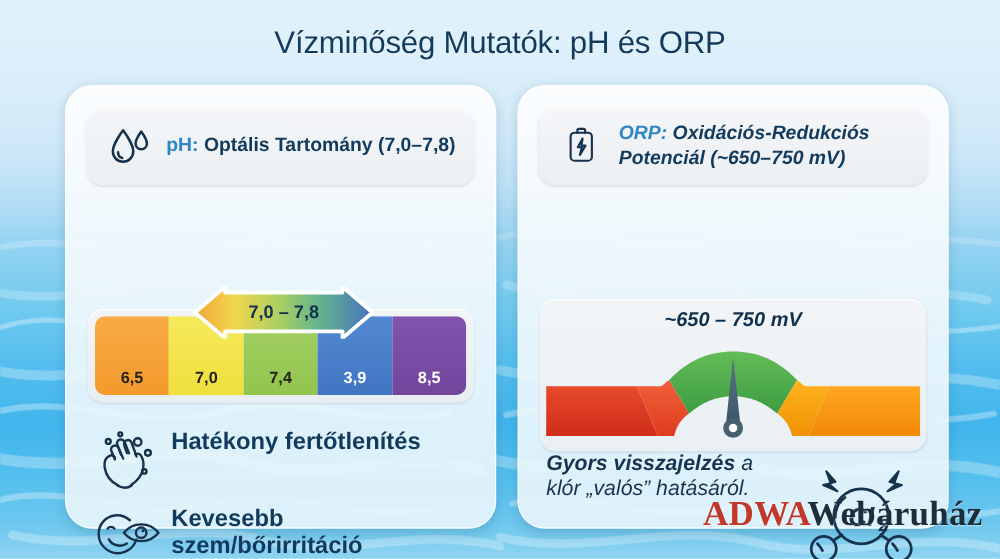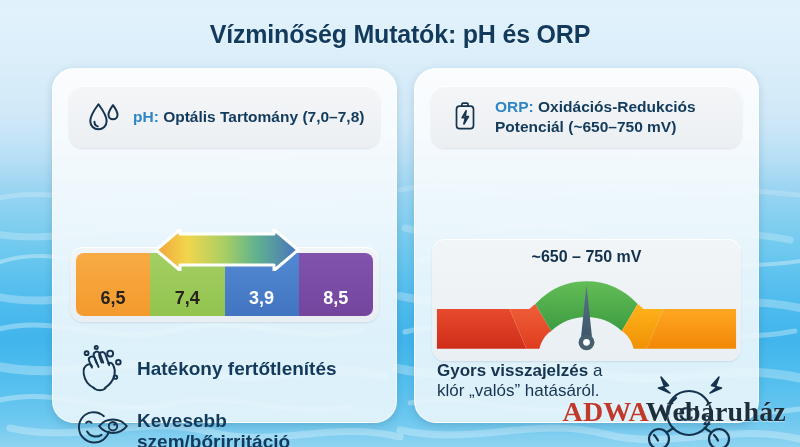--- a/index.html
+++ b/index.html
@@ -44,40 +44,40 @@
     pointer-events: none;
   }
 
   
   .title {
     position: absolute;
     top: 20px;
     left: 0; right: 0;
     text-align: center;
     font-size: 25px;
-    font-weight: bold;
+    font-weight: normal;
     color: #123a5c;
     letter-spacing: -0.2px;
     text-shadow: 0 1px 0 rgba(255,255,255,.5);
   }
 
   
   .panel {
     position: absolute;
     top: 68px;
     width: 345px;
     height: 355px;
     border-radius: 22px;
     background: linear-gradient(to bottom, rgba(252,253,254,.94) 0%, rgba(240,248,252,.92) 55%, rgba(233,245,251,.9) 100%);
     box-shadow: 0 3px 9px rgba(20,60,90,.18), inset 0 1px 0 rgba(255,255,255,.9);
     border: 1px solid rgba(255,255,255,.75);
     box-sizing: border-box;
   }
   .panel.left  { left: 36px; margin-left: 16px; }
-  .panel.right { left: 414px; }
+  .panel.right { left: 414px; font-style: italic; }
 
   
   .chip {
     position: absolute;
     top: 17px;
     left: 16px;
     right: 16px;
     min-height: 62px;
     border-radius: 14px;
     background: linear-gradient(to bottom, #f4f6f8 0%, #eceff2 100%);
@@ -124,21 +124,21 @@
     display: flex;
     border-radius: 8px;
     overflow: hidden;
   }
   .ph-seg {
     flex: 1 1 0;
     display: flex;
     align-items: flex-end;
     justify-content: center;
     padding-bottom: 7px;
-    font-size: 18px;
+    font-size: 13px;
     font-weight: bold;
     box-sizing: border-box;
   }
   .arrow-band {
     position: absolute;
     left: 82px;
     top: -18px;
     width: 150px;
     height: 42px;
     z-index: 5;
@@ -161,21 +161,20 @@
 
   
   .features {
     position: absolute;
     top: 274px;
     left: 20px;
     right: 14px;
   }
   .feature {
     display: flex;
-    align-items: center;
     margin-bottom: 10px;
   }
   .feature-icon {
     flex: 0 0 auto;
     width: 58px;
     height: 52px;
     display: flex;
     align-items: center;
     justify-content: center;
     margin-right: 6px;
@@ -316,20 +315,23 @@
       <span class="chip-text">
         <span class="accent">pH:</span><span> Optális Tartomány (7,0–7,8)</span>
       </span>
     </div>
 
     <div class="ph-wrap">
       <div class="ph-bar">
         <div class="ph-seg" style="background:linear-gradient(to bottom,#f8ab44,#f39a2c);color:#27231c;">
           <span>6,5</span>
         </div>
+        <div class="ph-seg" style="background:linear-gradient(to bottom,#f6ea5c,#efdf3d);color:#27231c;">
+          <span>7,0</span>
+        </div>
         <div class="ph-seg" style="background:linear-gradient(to bottom,#a3cf63,#93c44e);color:#27231c;">
           <span>7,4</span>
         </div>
         <div class="ph-seg" style="background:linear-gradient(to bottom,#5288d2,#4275c1);color:#ffffff;">
           <span>3,9</span>
         </div>
         <div class="ph-seg" style="background:linear-gradient(to bottom,#8253ad,#73459d);color:#ffffff;justify-content:center;">
           <span>8,5</span>
         </div>
       </div>
@@ -339,20 +341,21 @@
           <linearGradient id="arrGrad" x1="0" y1="0" x2="1" y2="0">
             <stop offset="0%" stop-color="#f0a43a"></stop>
             <stop offset="22%" stop-color="#f2d64c"></stop>
             <stop offset="48%" stop-color="#a9cf63"></stop>
             <stop offset="70%" stop-color="#62b38e"></stop>
             <stop offset="100%" stop-color="#4773bd"></stop>
           </linearGradient>
         </defs>
         <path d="M28,5 L28,0.5 L4,21 L28,41.5 L28,36 L122,36 L122,41.5 L146,21 L122,0.5 L122,5 Z" fill="url(#arrGrad)" stroke="#ffffff" stroke-width="3" stroke-linejoin="round"></path>
       </svg>
+      <div class="arrow-label">7,0 – 7,8</div>
     </div>
 
     <div class="features">
       <div class="feature">
         <span class="feature-icon">
           <svg viewBox="0 0 56 52" width="56" height="50" fill="none" stroke="#16334e" stroke-width="2" stroke-linecap="round" stroke-linejoin="round">
             <path d="M20 46 C14 43 10 38 9 31 C8.4 26.6 10 23 13 21.5 C15 20.5 16.8 21.4 17.6 23"></path>
             <path d="M17.5 24.5 L14.6 17.5 C13.9 15.7 14.7 13.9 16.4 13.2 C18.1 12.5 20 13.3 20.7 15.1 L24.4 23.8"></path>
             <path d="M22.6 20.4 L19.6 12.4 C18.9 10.6 19.7 8.8 21.4 8.1 C23.1 7.4 25 8.3 25.7 10.1 L29.3 19.4"></path>
             <path d="M27.6 19.2 L25.3 12.8 C24.7 11 25.5 9.2 27.2 8.6 C28.9 7.9 30.8 8.8 31.4 10.6 L35.5 22"></path>

